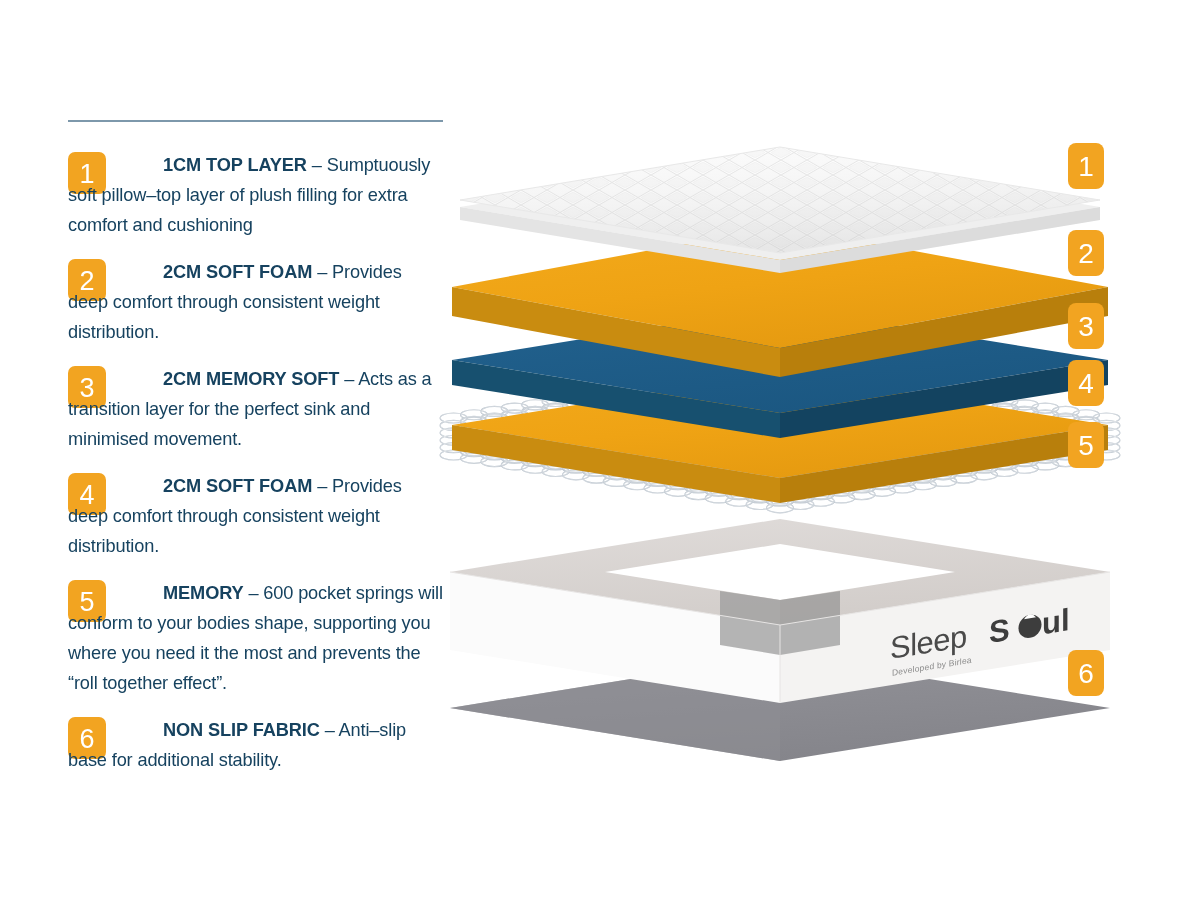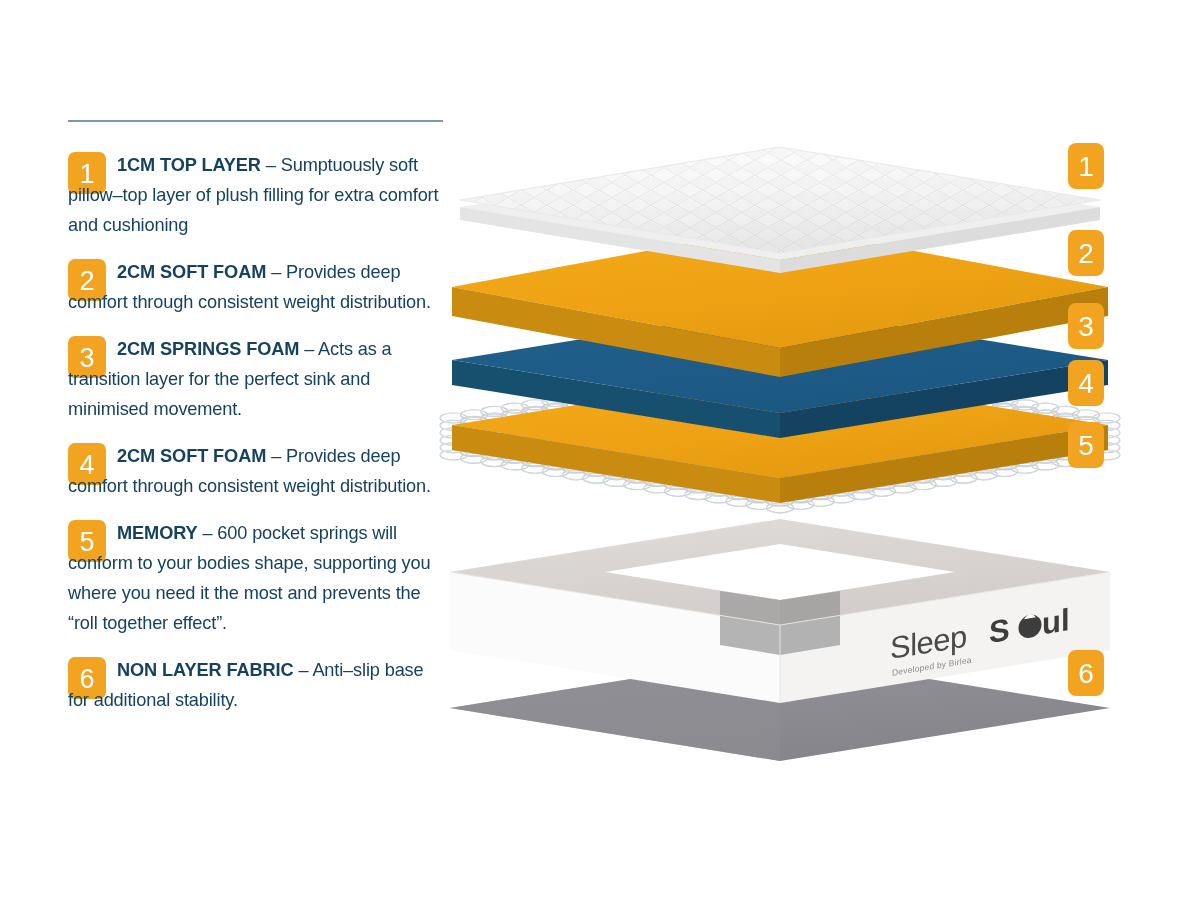--- a/index.html
+++ b/index.html
@@ -46,20 +46,21 @@
     text-align: center;
     line-height: 44px;
     margin-right: 11px;
     margin-top: 2px;
     shape-outside: inset(0 0 16px 0);
   }
   .entry-text { }
   .entry-text b {
     font-weight: 700;
     letter-spacing: -0.1px;
+    margin-left: 46px;
   }
   .dash { font-weight: 400; }
 
   
   .diagram { position: absolute; left: 430px; top: 55px; width: 760px; height: 790px; }
   .diagram svg { position: absolute; left: 0; top: 0; }
 
   
   .side-badge {
     position: absolute;
@@ -94,36 +95,36 @@
       <div class="entry-text"><b>1CM TOP LAYER</b><span class="dash"> – </span><span>Sumptuously soft pillow–top layer of plush filling for extra comfort and cushioning</span></div>
     </div>
 
     <div class="entry">
       <div class="badge">2</div>
       <div class="entry-text"><b>2CM SOFT FOAM</b><span class="dash"> – </span><span>Provides deep comfort through consistent weight distribution.</span></div>
     </div>
 
     <div class="entry">
       <div class="badge">3</div>
-      <div class="entry-text"><b>2CM SPRINGS FOAM</b><span class="dash"> – </span><span>Acts as a transition layer for the perfect sink and minimised movement.</span></div>
+      <div class="entry-text"><b>2CM MEMORY SOFT</b><span class="dash"> – </span><span>Acts as a transition layer for the perfect sink and minimised movement.</span></div>
     </div>
 
     <div class="entry">
       <div class="badge">4</div>
       <div class="entry-text"><b>2CM SOFT FOAM</b><span class="dash"> – </span><span>Provides deep comfort through consistent weight distribution.</span></div>
     </div>
 
     <div class="entry">
       <div class="badge">5</div>
       <div class="entry-text"><b>MEMORY</b><span class="dash"> – </span><span>600 pocket springs will conform to your bodies shape, supporting you where you need it the most and prevents the “roll together effect”.</span></div>
     </div>
 
     <div class="entry">
       <div class="badge">6</div>
-      <div class="entry-text"><b>NON LAYER FABRIC</b><span class="dash"> – </span><span>Anti–slip base for additional stability.</span></div>
+      <div class="entry-text"><b>NON SLIP FABRIC</b><span class="dash"> – </span><span>Anti–slip base for additional stability.</span></div>
     </div>
 
   </div>
 
   <div class="diagram">
     <svg width="760" height="790" viewBox="0 0 760 790" xmlns="http://www.w3.org/2000/svg">
       <defs>
 
         <pattern id="quilt" width="26" height="15" patternUnits="userSpaceOnUse" patternTransform="translate(0,0)">
           <rect width="26" height="15" fill="#fbfbfb"></rect>

